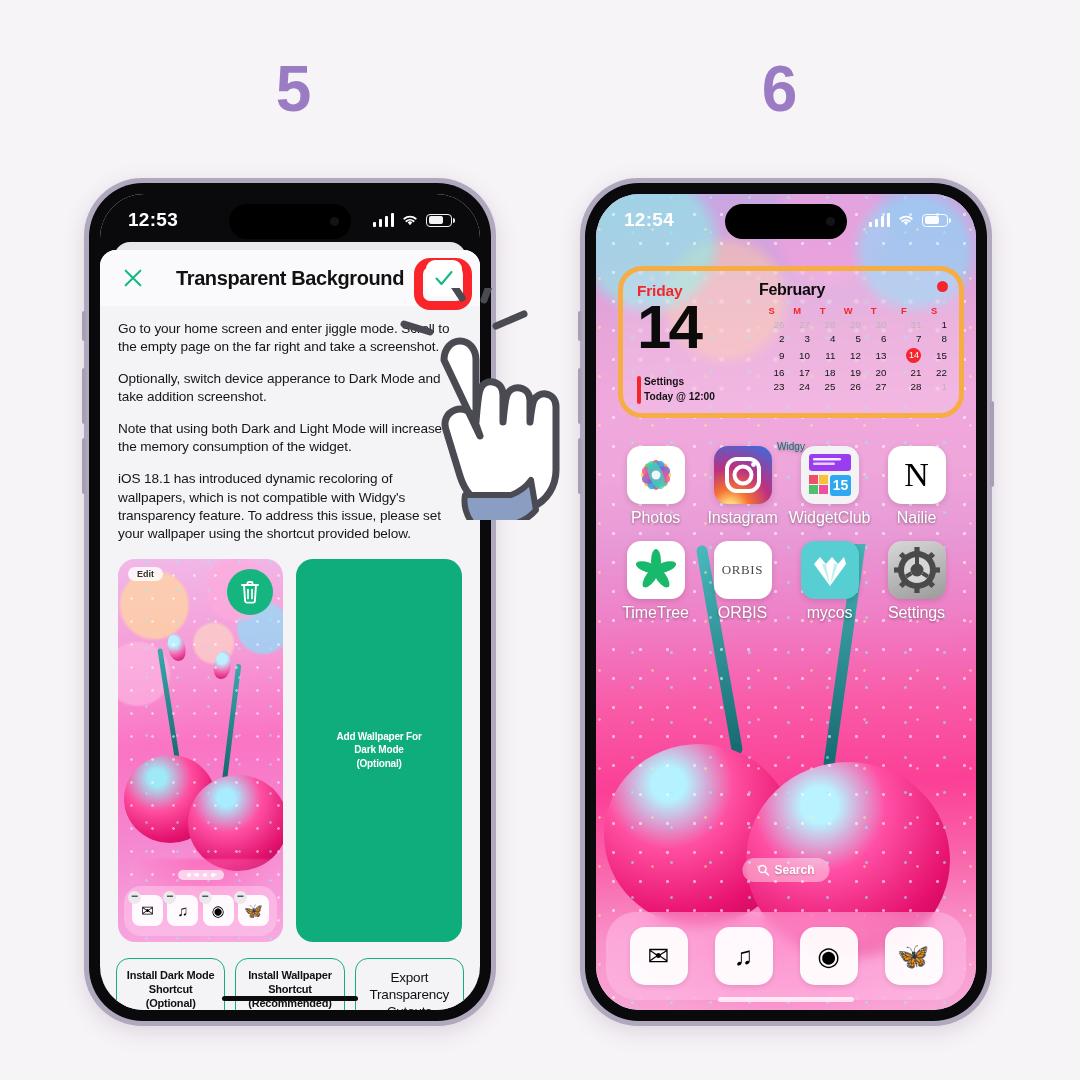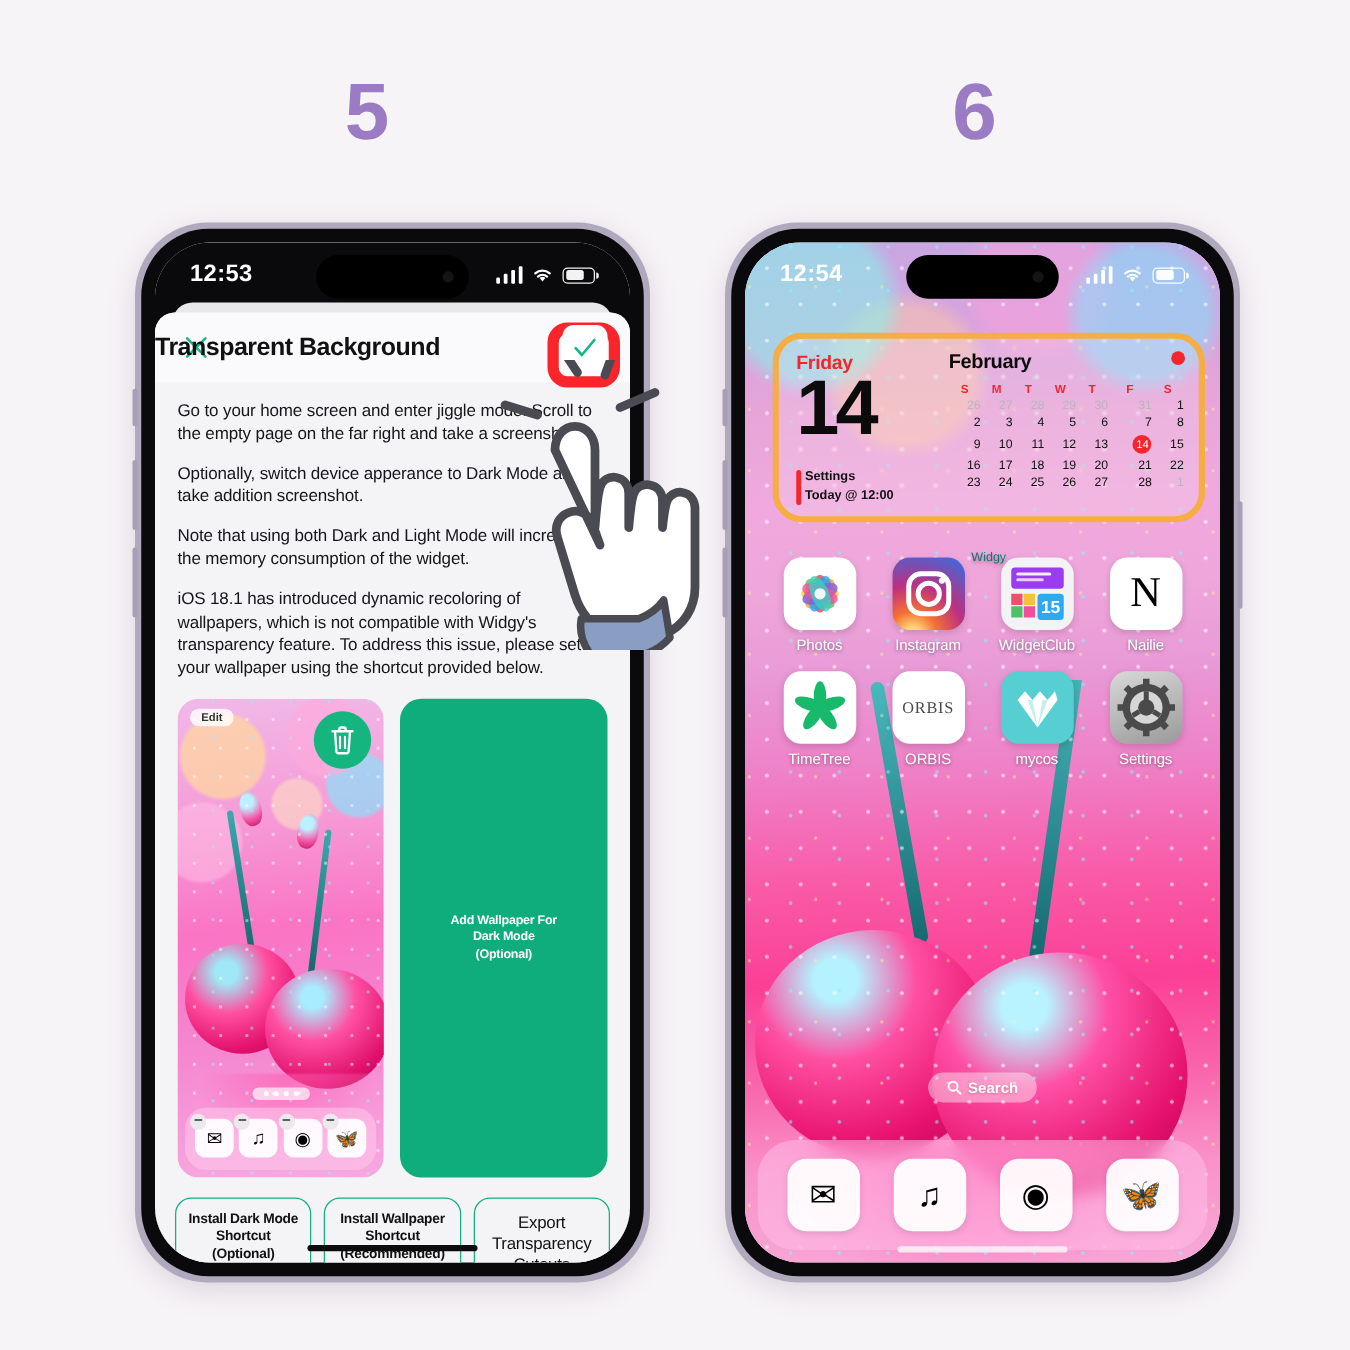--- a/index.html
+++ b/index.html
@@ -22,21 +22,21 @@
 
   
   .phone {
     position: absolute; top: 178px;
     width: 412px; height: 848px;
     border-radius: 58px;
     background: #b0a8bd;
     padding: 5px;
     box-shadow: 0 6px 22px rgba(90,70,110,.18);
   }
-  #phone-left  { left: 108px; }
+  #phone-left  { left: 84px; }
   #phone-right { left: 580px; }
   .bezel {
     width: 100%; height: 100%;
     border-radius: 54px;
     background: #0a0a0c;
     padding: 11px;
     position: relative;
   }
   .screen {
     width: 100%; height: 100%;
@@ -90,21 +90,21 @@
     display:flex; flex-direction:column;
   }
   .sheet-header {
     height:56px; flex:0 0 56px; display:flex; align-items:center;
     padding:0 18px; background:#fafafc; border-radius:16px 16px 0 0;
     position:relative;
   }
   .hdr-close { width:30px; height:30px; display:flex; align-items:center; justify-content:center; }
   .hdr-close svg { width:22px; height:22px; }
   .hdr-title {
-    position:absolute; left:0; right:0; 
+    position:absolute; left:0; right:0; text-align:center;
     font-size:20px; font-weight:700; color:#111; letter-spacing:-.4px;
     pointer-events:none;
   }
   .hdr-check {
     margin-left:auto; width:36px; height:36px;
     display:flex; align-items:center; justify-content:center;
     background:#ffffff; border-radius:9px; position:relative; z-index:4;
   }
   .hdr-check svg { width:24px; height:24px; }
   .hl-ring {
@@ -275,21 +275,21 @@
   .widget-label { text-align:center; color:#0f766e; font-size:10px; margin-top:23px; text-shadow:0 1px 3px rgba(0,0,0,.35); }
 
   
   .app-grid {
     position:absolute; left:16px; right:16px; top:252px;
     display:grid; grid-template-columns:repeat(4,1fr); row-gap:14px;
   }
   .app { display:flex; flex-direction:column; align-items:center; gap:5px; }
   .app-icon { width:58px; height:58px; border-radius:14px; overflow:hidden; position:relative;
               box-shadow:0 2px 6px rgba(0,0,0,.14); display:flex; align-items:center; justify-content:center; }
-  .app-label { font-size:12px; color:#fff; text-shadow:0 1px 3px rgba(0,0,0,.45); letter-spacing:-.1px; }
+  .app-label { font-size:16px; color:#fff; text-shadow:0 1px 3px rgba(0,0,0,.45); letter-spacing:-.1px; }
 
   .ic-photos { background:#fff; }
   .ic-insta  { background:radial-gradient(circle at 28% 108%, #fed576 0 9%, #f47133 26%, #bc3081 54%, #4c63d2 90%); }
   .ic-widget { background:#f3f3f5; }
   .ic-nailie { background:#fff; color:#000; font-size:34px; font-family:"Liberation Serif", serif; font-weight:400; }
   .ic-timetree{ background:#fff; }
   .ic-orbis  { background:#fff; color:#4a4a4a; font-size:13px; font-family:"Liberation Serif", serif; letter-spacing:.6px; }
   .ic-mycos  { background:#57cfd2; }
   .ic-settings{ background:linear-gradient(160deg,#d8d8d8,#9a9a9a); }
 

